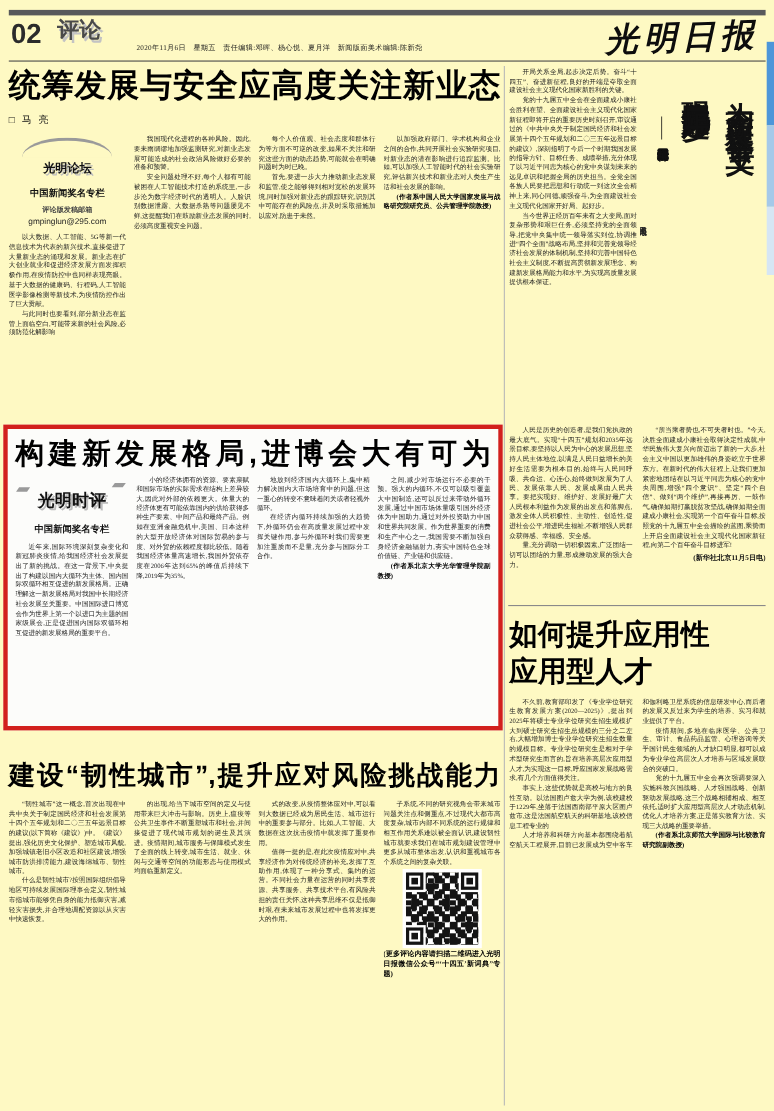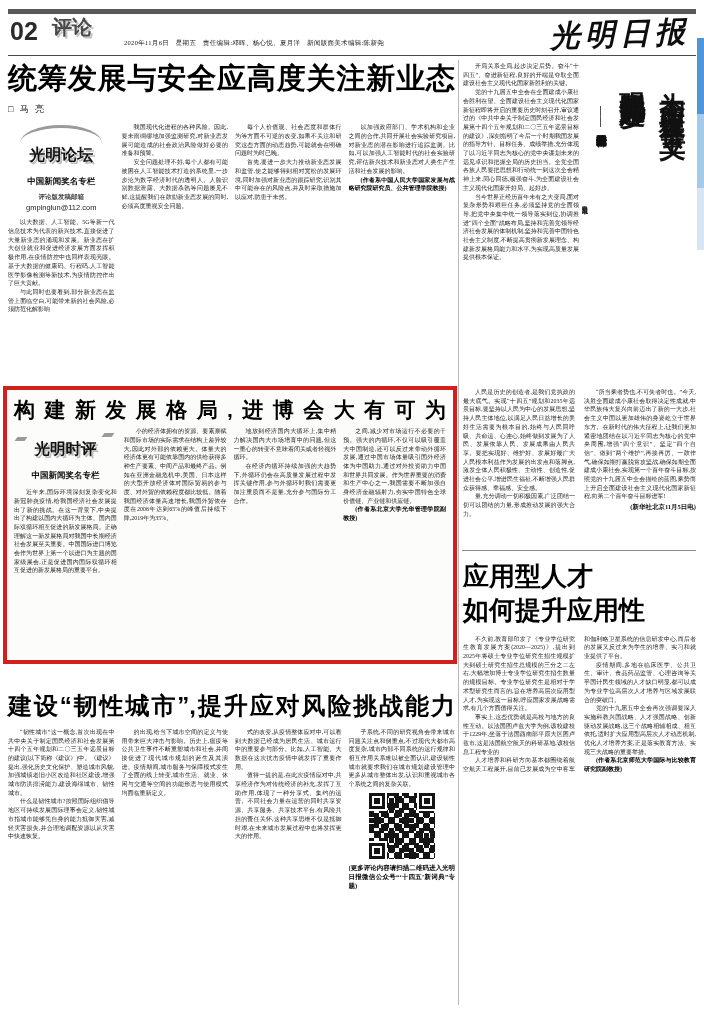--- a/index.html
+++ b/index.html
@@ -1,16 +1,16 @@
 <!DOCTYPE html>
 <html><head>
 <meta charset="utf-8">
 <style>
   html,body{margin:0;padding:0;background:#e9e9e7;}
-  #page{position:relative;width:704px;height:1010px;background:#ffffff;overflow:hidden;
+  #page{position:relative;width:704px;height:1010px;background:#fef9c3;overflow:hidden;
         font-family:"Liberation Serif","DejaVu Serif",serif;color:#111;}
   
   .topbar{position:absolute;left:8px;top:9px;width:688px;height:5px;background:#58595b;}
   .pagenum{position:absolute;left:10px;top:17px;font-size:25px;font-weight:700;color:#2b2b2b;
            font-family:"Liberation Sans",sans-serif;}
   .section-title{position:absolute;left:52px;top:14px;font-size:20px;font-weight:900;color:#4a4a4a;
            text-shadow:2px 2px 0 #c3c3c3;font-family:Liberation Sans, sans-serif;text-align:center;}
   .dateline{position:absolute;left:124px;top:39px;font-size:6.5px;color:#1a1a1a;letter-spacing:.3px;}
   .masthead{position:absolute;right:14px;top:14px;font-size:30px;font-style:italic;font-weight:700;
            letter-spacing:5px;transform:rotate(-2deg);color:#0d0d0d;}
@@ -29,29 +29,29 @@
   .col{flex:1;min-width:0;overflow:hidden;}
   .txt p{margin:0;font-size:6px;line-height:8.7px;text-align:justify;text-indent:2em;color:#1c1c1c;}
   .tail{font-size:6px;line-height:8.7px;font-weight:700;text-align:justify;text-indent:2em;color:#000;}
   
   .artA{position:absolute;left:8px;top:62px;width:447px;}
   .artA h1{font-size:29px;line-height:1.15;}
   .artA .byline{margin-top:8px;}
   .artA .cols{margin-top:7px;height:251px;}
   .badge-forum{margin:2px 2px 6px;}
   .arc{width:82px;height:15px;border-top:3px solid #9a9a9a;border-radius:50% 50% 0 0/100% 100% 0 0;margin:0 auto 2px;}
-  .bt{font-size:16px;font-weight:900;text-align:center;text-shadow:2px 2px 0 #bdbdbd;
+  .bt{font-size:11px;font-weight:900;text-align:center;text-shadow:2px 2px 0 #bdbdbd;
       font-family:"Liberation Sans",sans-serif;}
   .bs{font-size:8.5px;font-weight:800;text-align:center;margin-top:10px;font-family:"Liberation Sans",sans-serif;}
   .bl{font-size:6.5px;font-weight:700;color:#444;text-align:center;margin-top:5px;}
   .bl2{font-size:7.5px;color:#222;text-align:center;margin-top:1px;font-family:"Liberation Sans",sans-serif;}
   
   .artB{position:absolute;left:3px;top:386px;width:432px;height:256px;border:4px solid #d2201d;
         padding:8px 7px 6px;background:#fcfcfa;}
-  .artB h1{font-size:21px;line-height:1.1;}
+  .artB h1{font-size:26px;line-height:1.1;}
   .artB .byline{margin-top:6px;}
   .artB .cols{margin-top:6px;height:176px;}
   .badge-ping{position:relative;margin:8px 2px 6px;padding-top:4px;}
   .badge-ping .bt{font-size:15.5px;}
   .slash{position:absolute;width:10px;height:4px;background:#9a9a9a;transform:skewX(-35deg);}
   .slash.l{left:0;top:2px;}
   .slash.r{right:2px;top:-2px;}
   
   .artC{position:absolute;left:8px;top:692px;width:447px;}
   .artC h1{font-size:24px;line-height:1.2;}
@@ -109,21 +109,21 @@
   <section class="artA">
     <h1 class="just">统筹发展与安全应高度关注新业态</h1>
     <div class="byline">□ 马 亮</div>
     <div class="cols">
       <div class="col">
         <div class="badge-forum">
           <div class="arc"></div>
           <div class="bt">光明论坛</div>
           <div class="bs">中国新闻奖名专栏</div>
           <div class="bl">评论版发稿邮箱</div>
-          <div class="bl2">gmpinglun@112.com</div>
+          <div class="bl2">gmpinglun@295.com</div>
         </div>
         <div class="txt">
             <p>以大数据、人工智能、5G等新一代信息技术为代表的新兴技术,直接促进了大量新业态的涌现和发展。新业态在扩大创业就业和促进经济发展方面发挥积极作用,在疫情防控中也同样表现亮眼。基于大数据的健康码、行程码,人工智能医学影像检测等新技术,为疫情防控作出了巨大贡献。</p>
             <p>与此同时也要看到,部分新业态在监管上面临空白,可能带来新的社会风险,必须防范化解影响</p>
           </div>
       </div>
       <div class="col">
         <div class="txt">
             <p>我国现代化进程的各种风险。因此,要未雨绸缪地加强监测研究,对新业态发展可能造成的社会政治风险做好必要的准备和预警。</p>
             <p>安全问题处理不好,每个人都有可能被困在人工智能技术打造的系统里,一步步沦为数字经济时代的透明人。人脸识别数据泄露、大数据杀熟等问题屡见不鲜,这提醒我们在鼓励新业态发展的同时,必须高度重视安全问题。</p>
@@ -234,22 +234,22 @@
         </div>
       <div>
           <p>量,充分调动一切积极因素,广泛团结一切可以团结的力量,形成推动发展的强大合力。</p>
           <p>“所当乘者势也,不可失者时也。”今天,决胜全面建成小康社会取得决定性成就,中华民族伟大复兴向前迈出了新的一大步,社会主义中国以更加雄伟的身姿屹立于世界东方。在新时代的伟大征程上,让我们更加紧密地团结在以习近平同志为核心的党中央周围,增强“四个意识”、坚定“四个自信”、做到“两个维护”,再接再厉、一鼓作气,确保如期打赢脱贫攻坚战,确保如期全面建成小康社会,实现第一个百年奋斗目标,按照党的十九届五中全会描绘的蓝图,乘势而上开启全面建设社会主义现代化国家新征程,向第二个百年奋斗目标进军!</p>
         </div>
       <div class="tail-right">(新华社北京11月5日电)</div>
     </div>
   </section>
 
   <section class="artE">
+    <h1>如何提升应用性</h1>
     <h1>应用型人才</h1>
-    <h1>如何提升应用性</h1>
     <div class="e-cols">
       <div>
           <p>不久前,教育部印发了《专业学位研究生教育发展方案(2020—2025)》,提出到2025年将硕士专业学位研究生招生规模扩大到硕士研究生招生总规模的三分之二左右,大幅增加博士专业学位研究生招生数量的规模目标。专业学位研究生是相对于学术型研究生而言的,旨在培养高层次应用型人才,为实现这一目标,呼应国家发展战略需求,有几个方面值得关注。</p>
           <p>事实上,这些优势就是高校与地方的良性互动。以法国图卢兹大学为例,该校建校于1229年,坐落于法国西南部平原大区图卢兹市,这是法国航空航天的科研基地,该校信息工程专业的</p>
         </div>
       <div>
           <p>人才培养和科研方向基本都围绕着航空航天工程展开,目前已发展成为空中客车和伽利略卫星系统的信息研发中心,而后者的发展又反过来为学生的培养、实习和就业提供了平台。</p>
           <p>疫情期间,多地在临床医学、公共卫生、审计、食品药品监管、心理咨询等关乎国计民生领域的人才缺口明显,都可以成为专业学位高层次人才培养与区域发展联合的突破口。</p>
           <p>党的十九届五中全会再次强调要深入实施科教兴国战略、人才强国战略、创新驱动发展战略,这三个战略相辅相成、相互依托,适时扩大应用型高层次人才动态机制,优化人才培养方案,正是落实教育方法、实现三大战略的重要举措。</p>
         </div>

